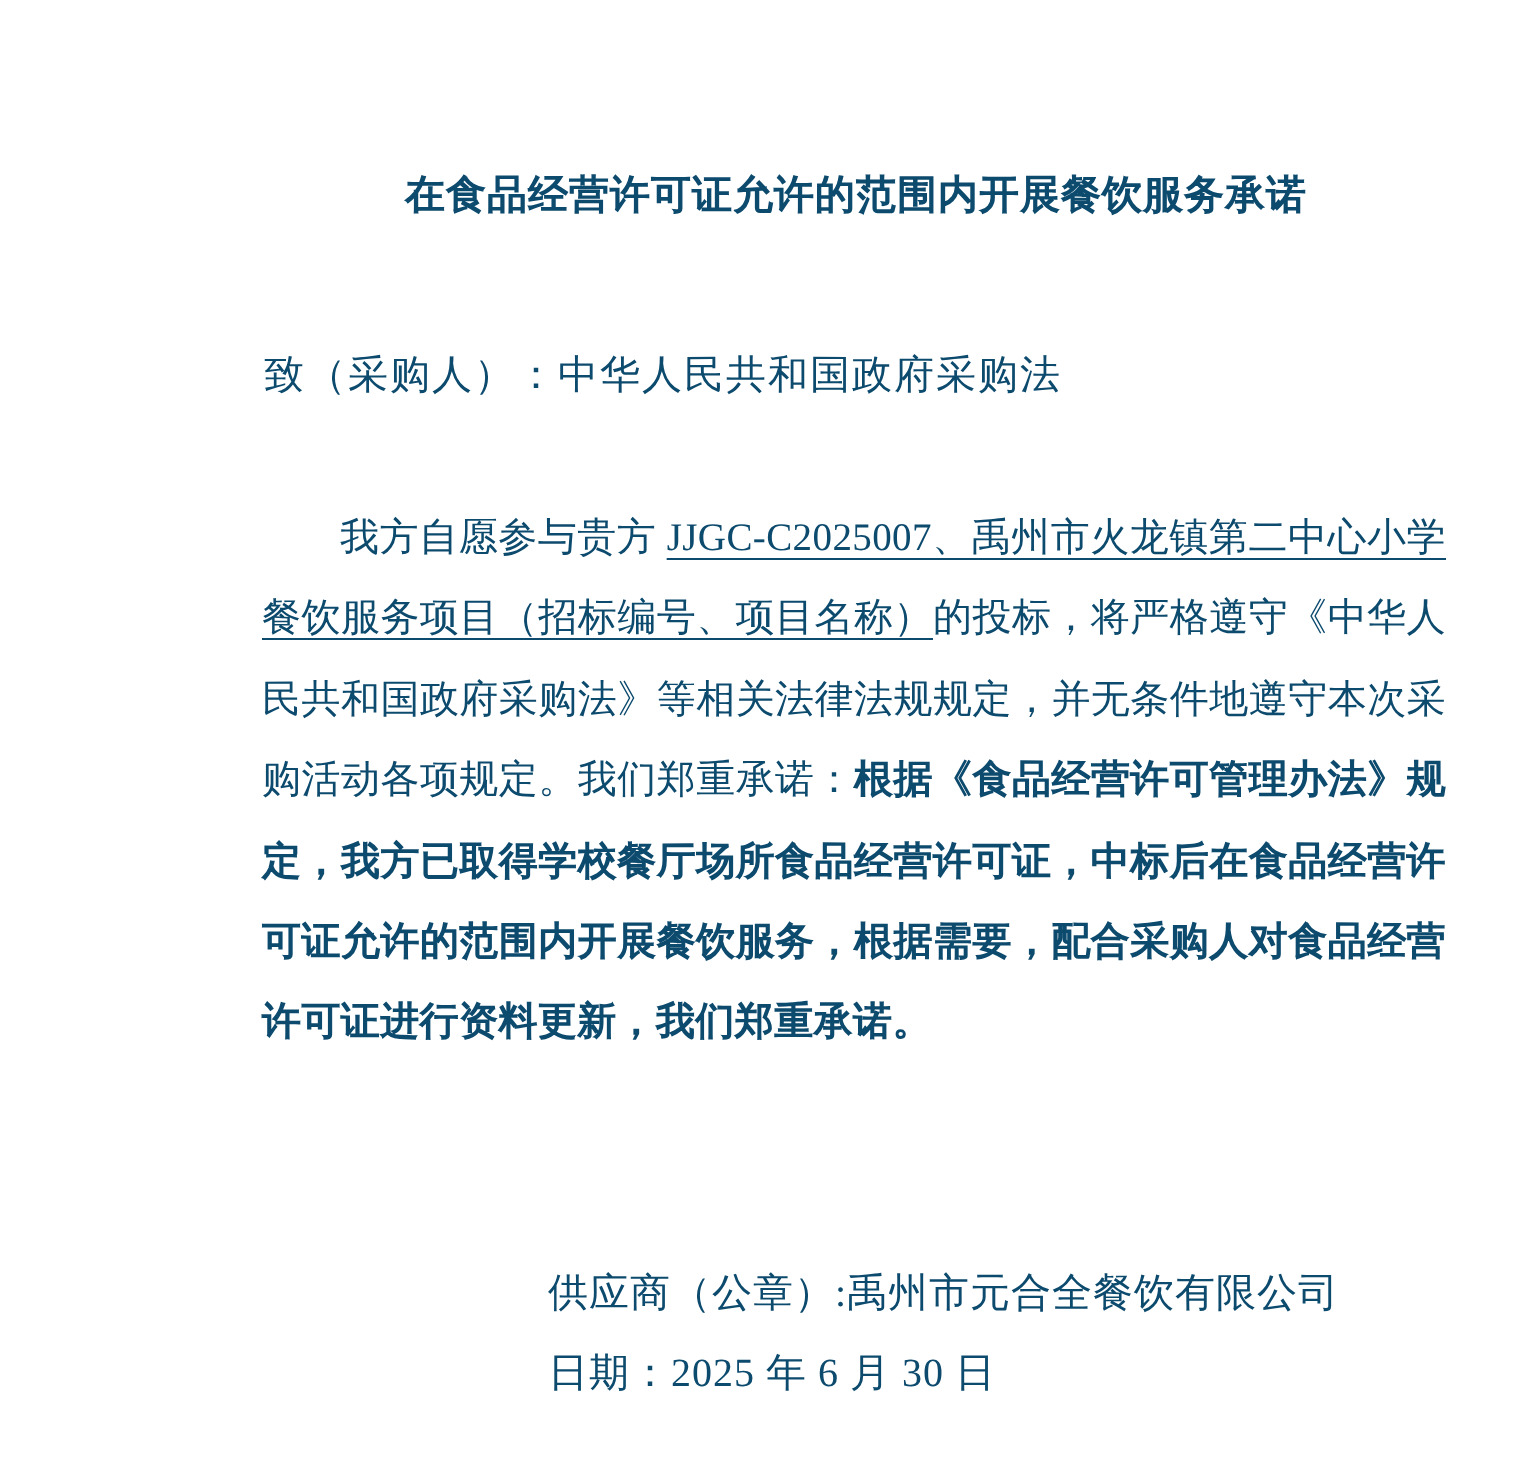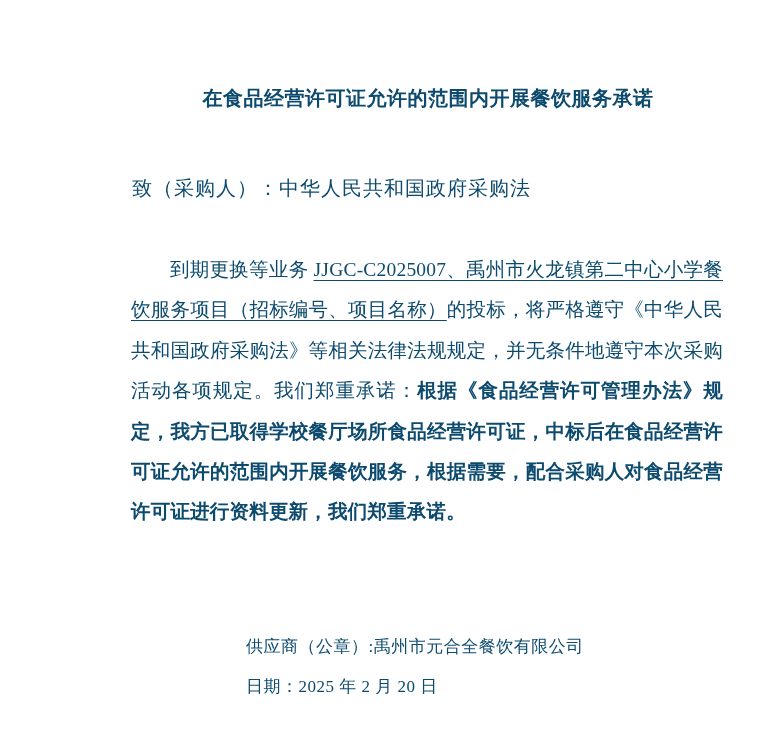--- a/index.html
+++ b/index.html
@@ -54,36 +54,36 @@
     text-decoration: underline;
     text-decoration-thickness: 1px;
     text-underline-offset: 4px;
   }
   .run-bold {
     font-weight: bold;
   }
   .signature-block {
     position: absolute;
     top: 627px;
-    left: 200px;
-    font-size: 17px;
+    left: 228px;
+    font-size: 20px;
     line-height: 40.4px;
     letter-spacing: 0.5px;
     white-space: nowrap;
   }
 </style>
 </head>
 <body>
 
 <div class="page">
 
   <h1 class="doc-title">在食品经营许可证允许的范围内开展餐饮服务承诺</h1>
 
   <div class="addressee">致（采购人）：中华人民共和国政府采购法</div>
 
-  <p class="body-paragraph"><span>到期更换等业务 </span><span class="run-underline">JJGC-C2025007、禹州市火龙镇第二中心小学餐饮服务项目（招标编号、项目名称）</span><span>的投标，将严格遵守《中华人民共和国政府采购法》等相关法律法规规定，并无条件地遵守本次采购活动各项规定。我们郑重承诺：</span><span class="run-bold">根据《食品经营许可管理办法》规定，我方已取得学校餐厅场所食品经营许可证，中标后在食品经营许可证允许的范围内开展餐饮服务，根据需要，配合采购人对食品经营许可证进行资料更新，我们郑重承诺。</span></p>
+  <p class="body-paragraph"><span>我方自愿参与贵方 </span><span class="run-underline">JJGC-C2025007、禹州市火龙镇第二中心小学餐饮服务项目（招标编号、项目名称）</span><span>的投标，将严格遵守《中华人民共和国政府采购法》等相关法律法规规定，并无条件地遵守本次采购活动各项规定。我们郑重承诺：</span><span class="run-bold">根据《食品经营许可管理办法》规定，我方已取得学校餐厅场所食品经营许可证，中标后在食品经营许可证允许的范围内开展餐饮服务，根据需要，配合采购人对食品经营许可证进行资料更新，我们郑重承诺。</span></p>
 
   <div class="signature-block">
     <div>供应商（公章）:禹州市元合全餐饮有限公司</div>
-    <div>日期：2025 年 2 月 20 日</div>
+    <div>日期：2025 年 6 月 30 日</div>
   </div>
 
 </div>
 
 </body></html>

